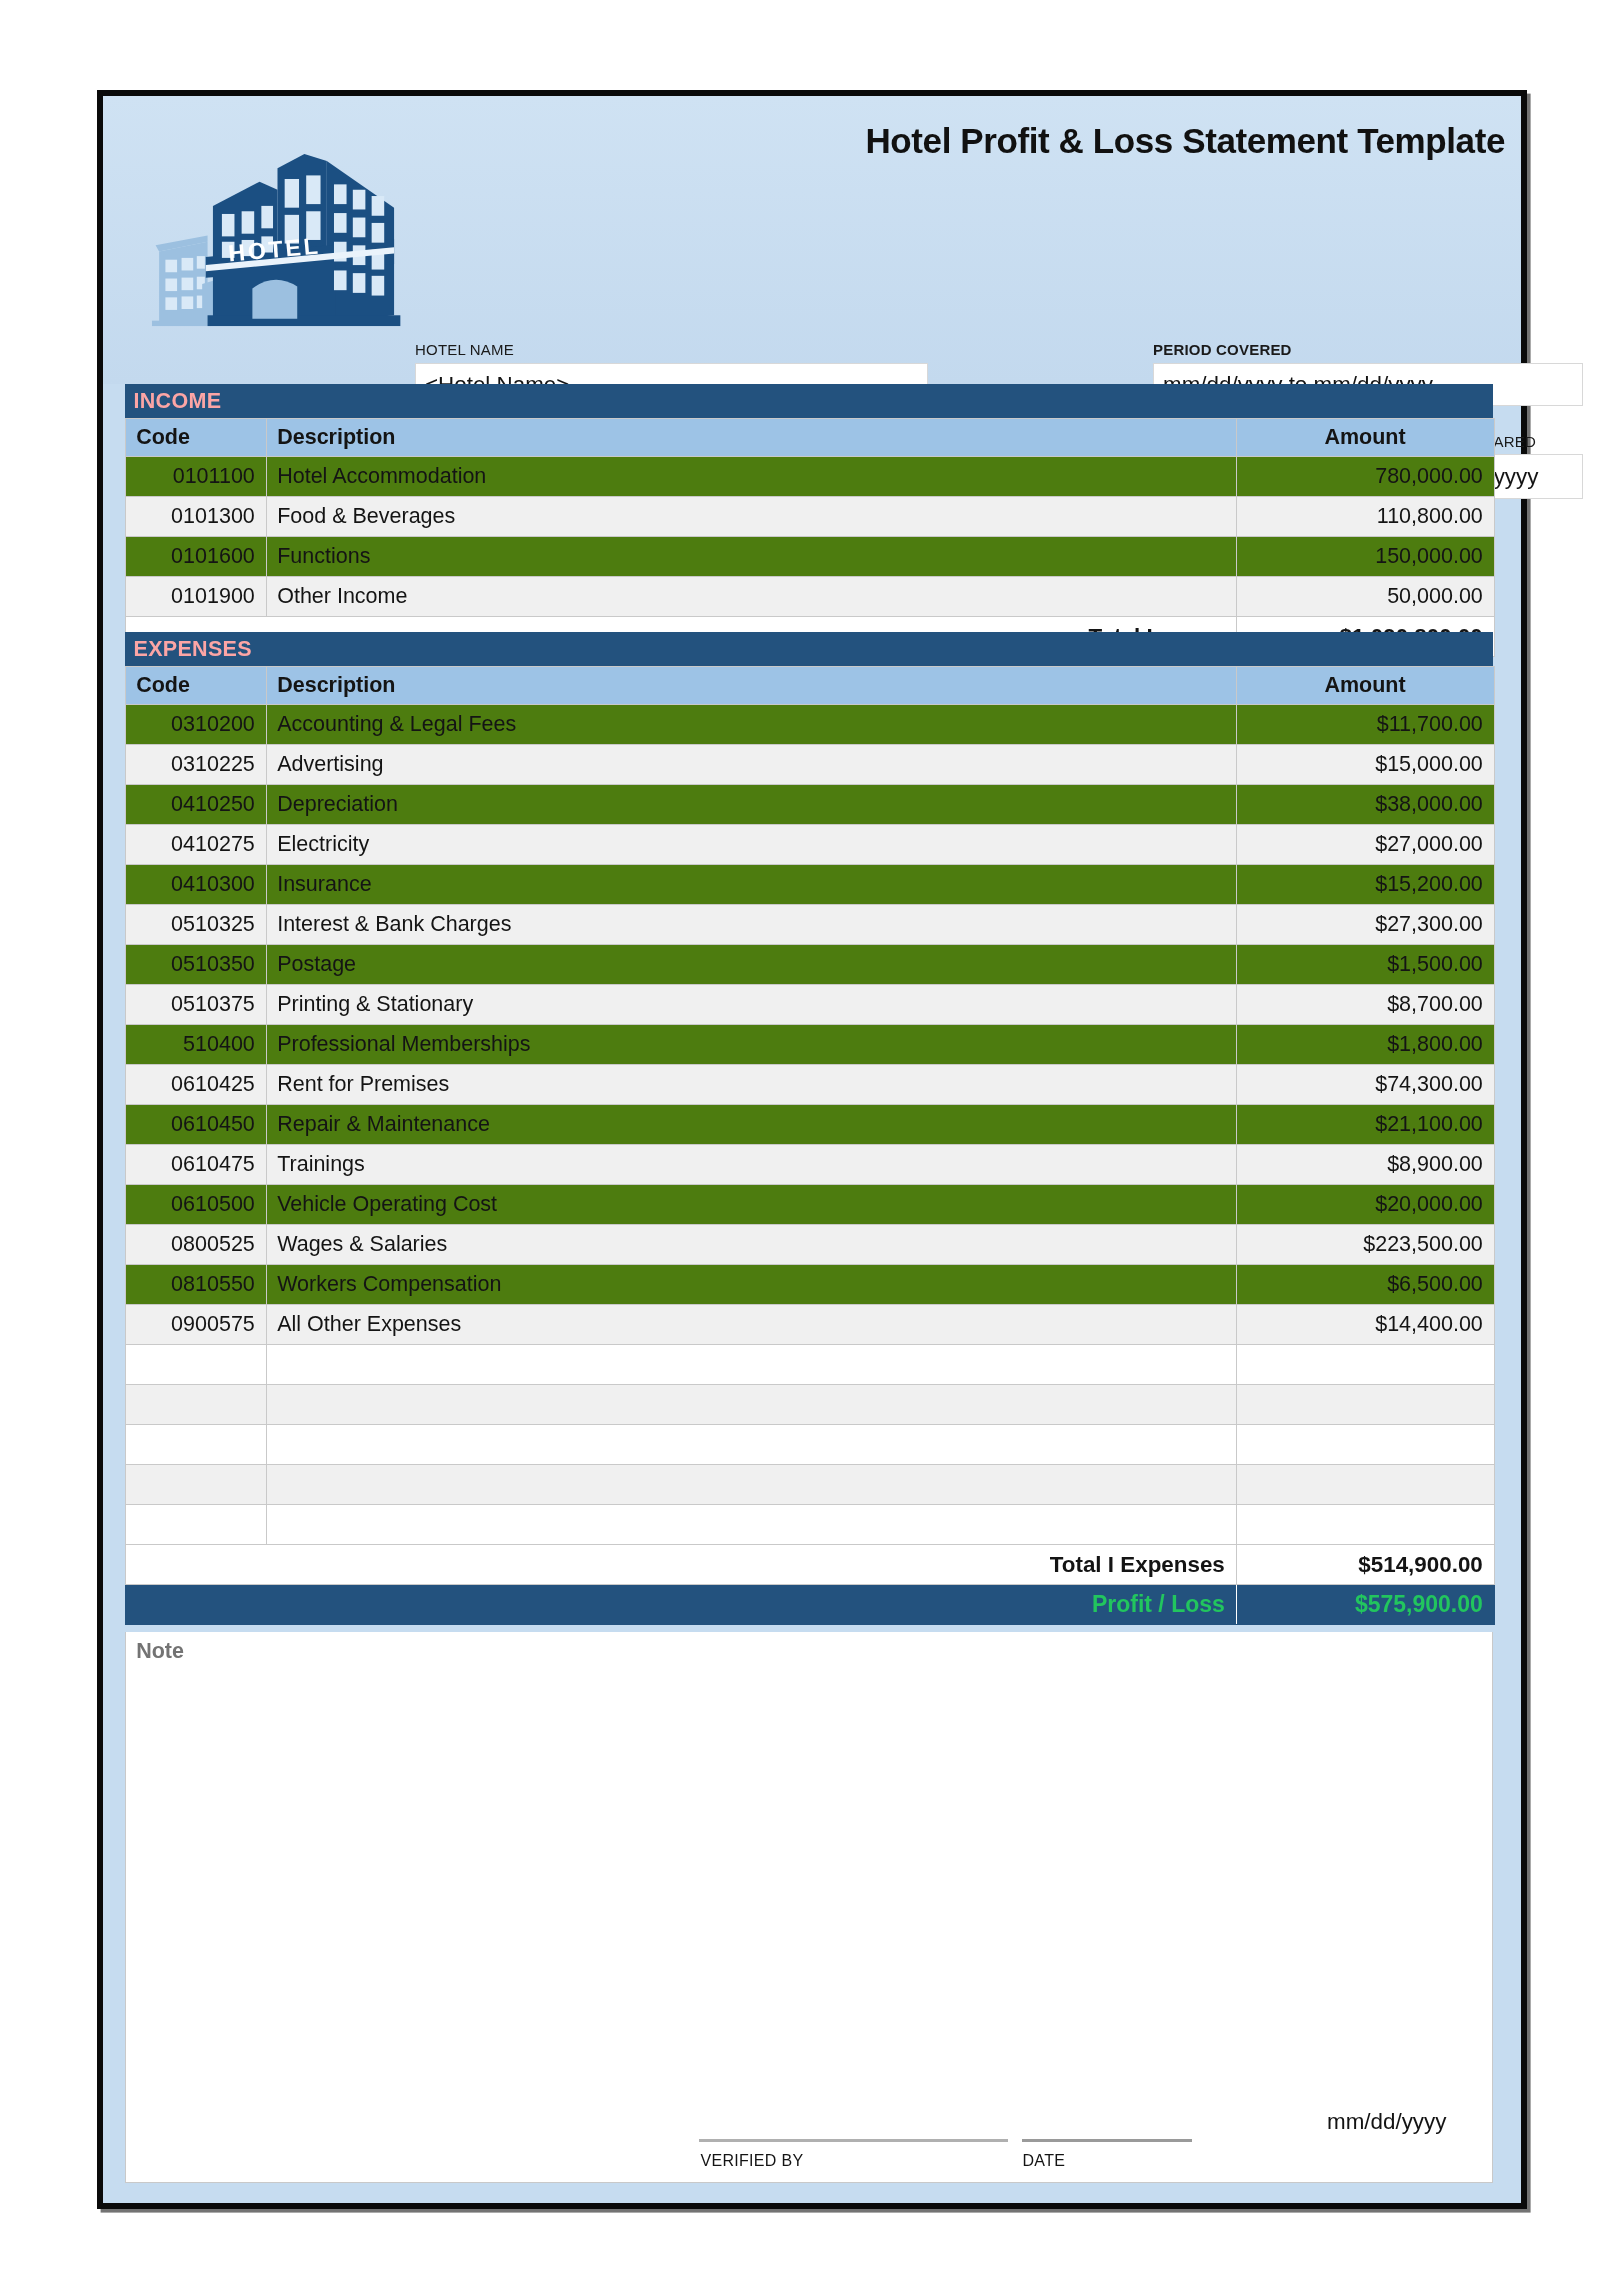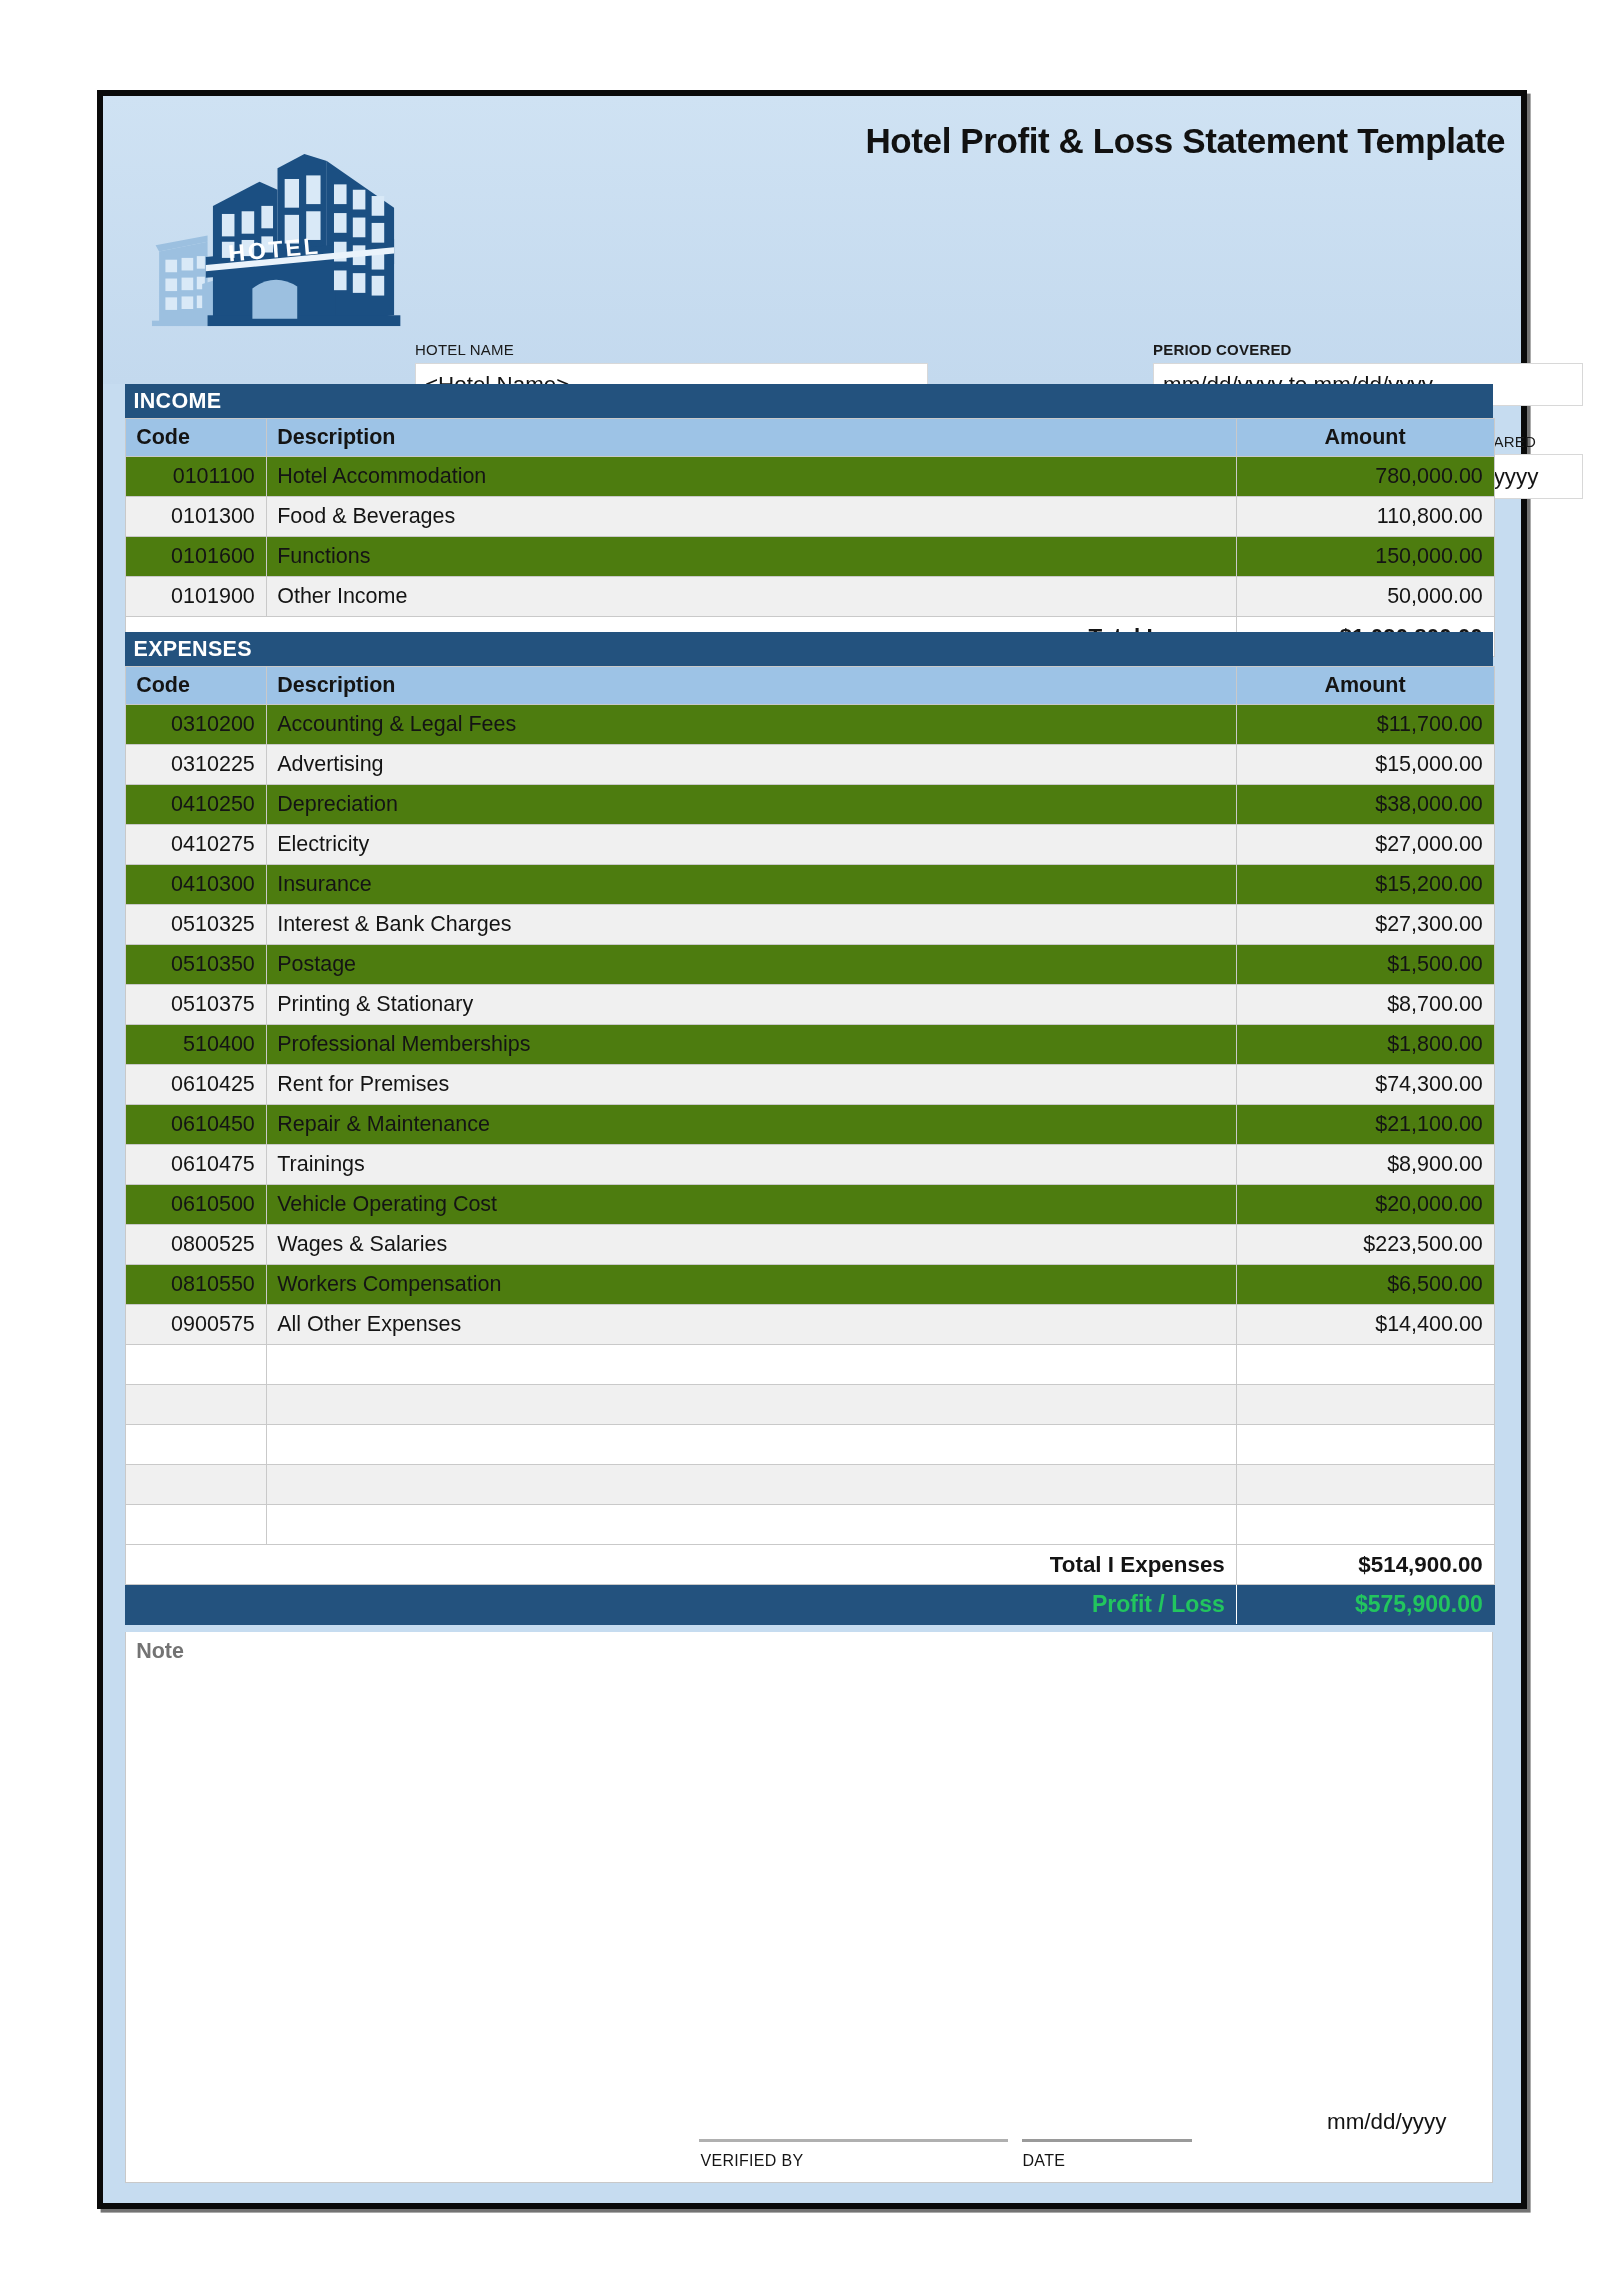--- a/index.html
+++ b/index.html
@@ -91,21 +91,21 @@
 
   
   .tbl-wrap {
     position: absolute;
     left: 21.5px;
     width: 1368px;
   }
 
   .section-bar {
     background: #23527e;
-    color: #ffffff;
+    color: #fca5a5;
     font-size: 21.5px;
     font-weight: bold;
     letter-spacing: 0.3px;
     height: 34px;
     display: flex;
     align-items: center;
     padding-left: 9px;
   }
 
   table.sheet {

